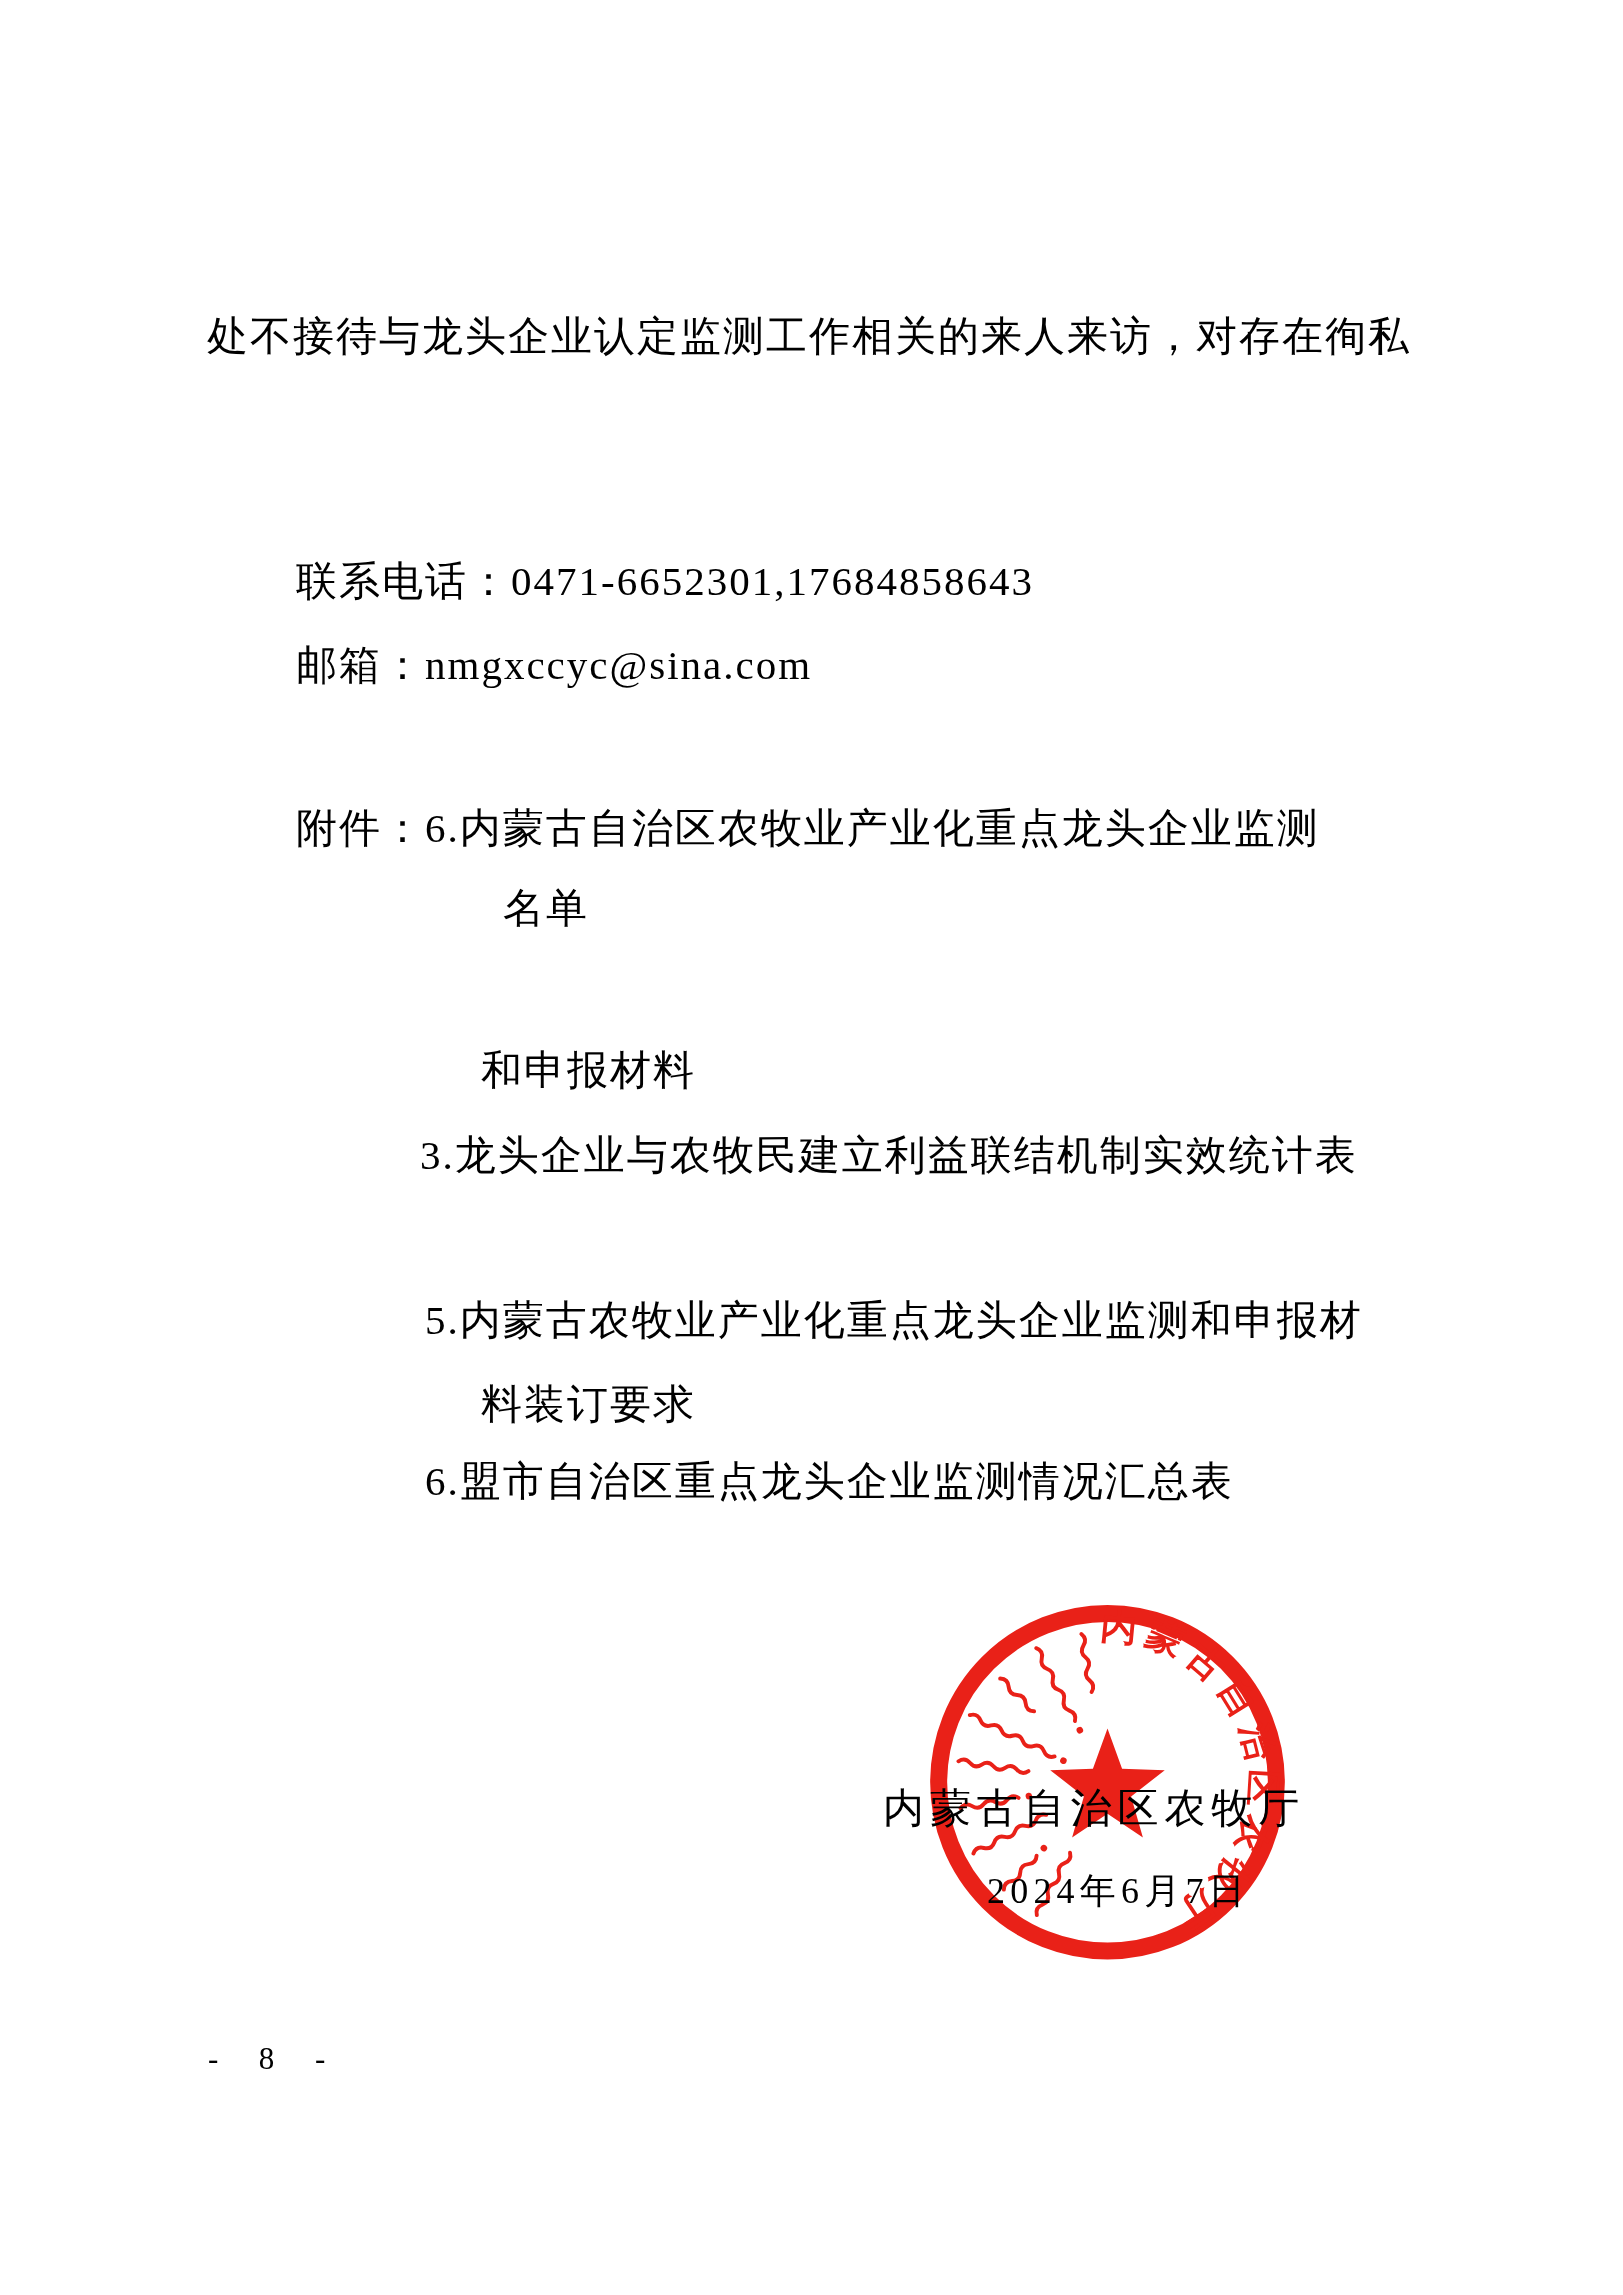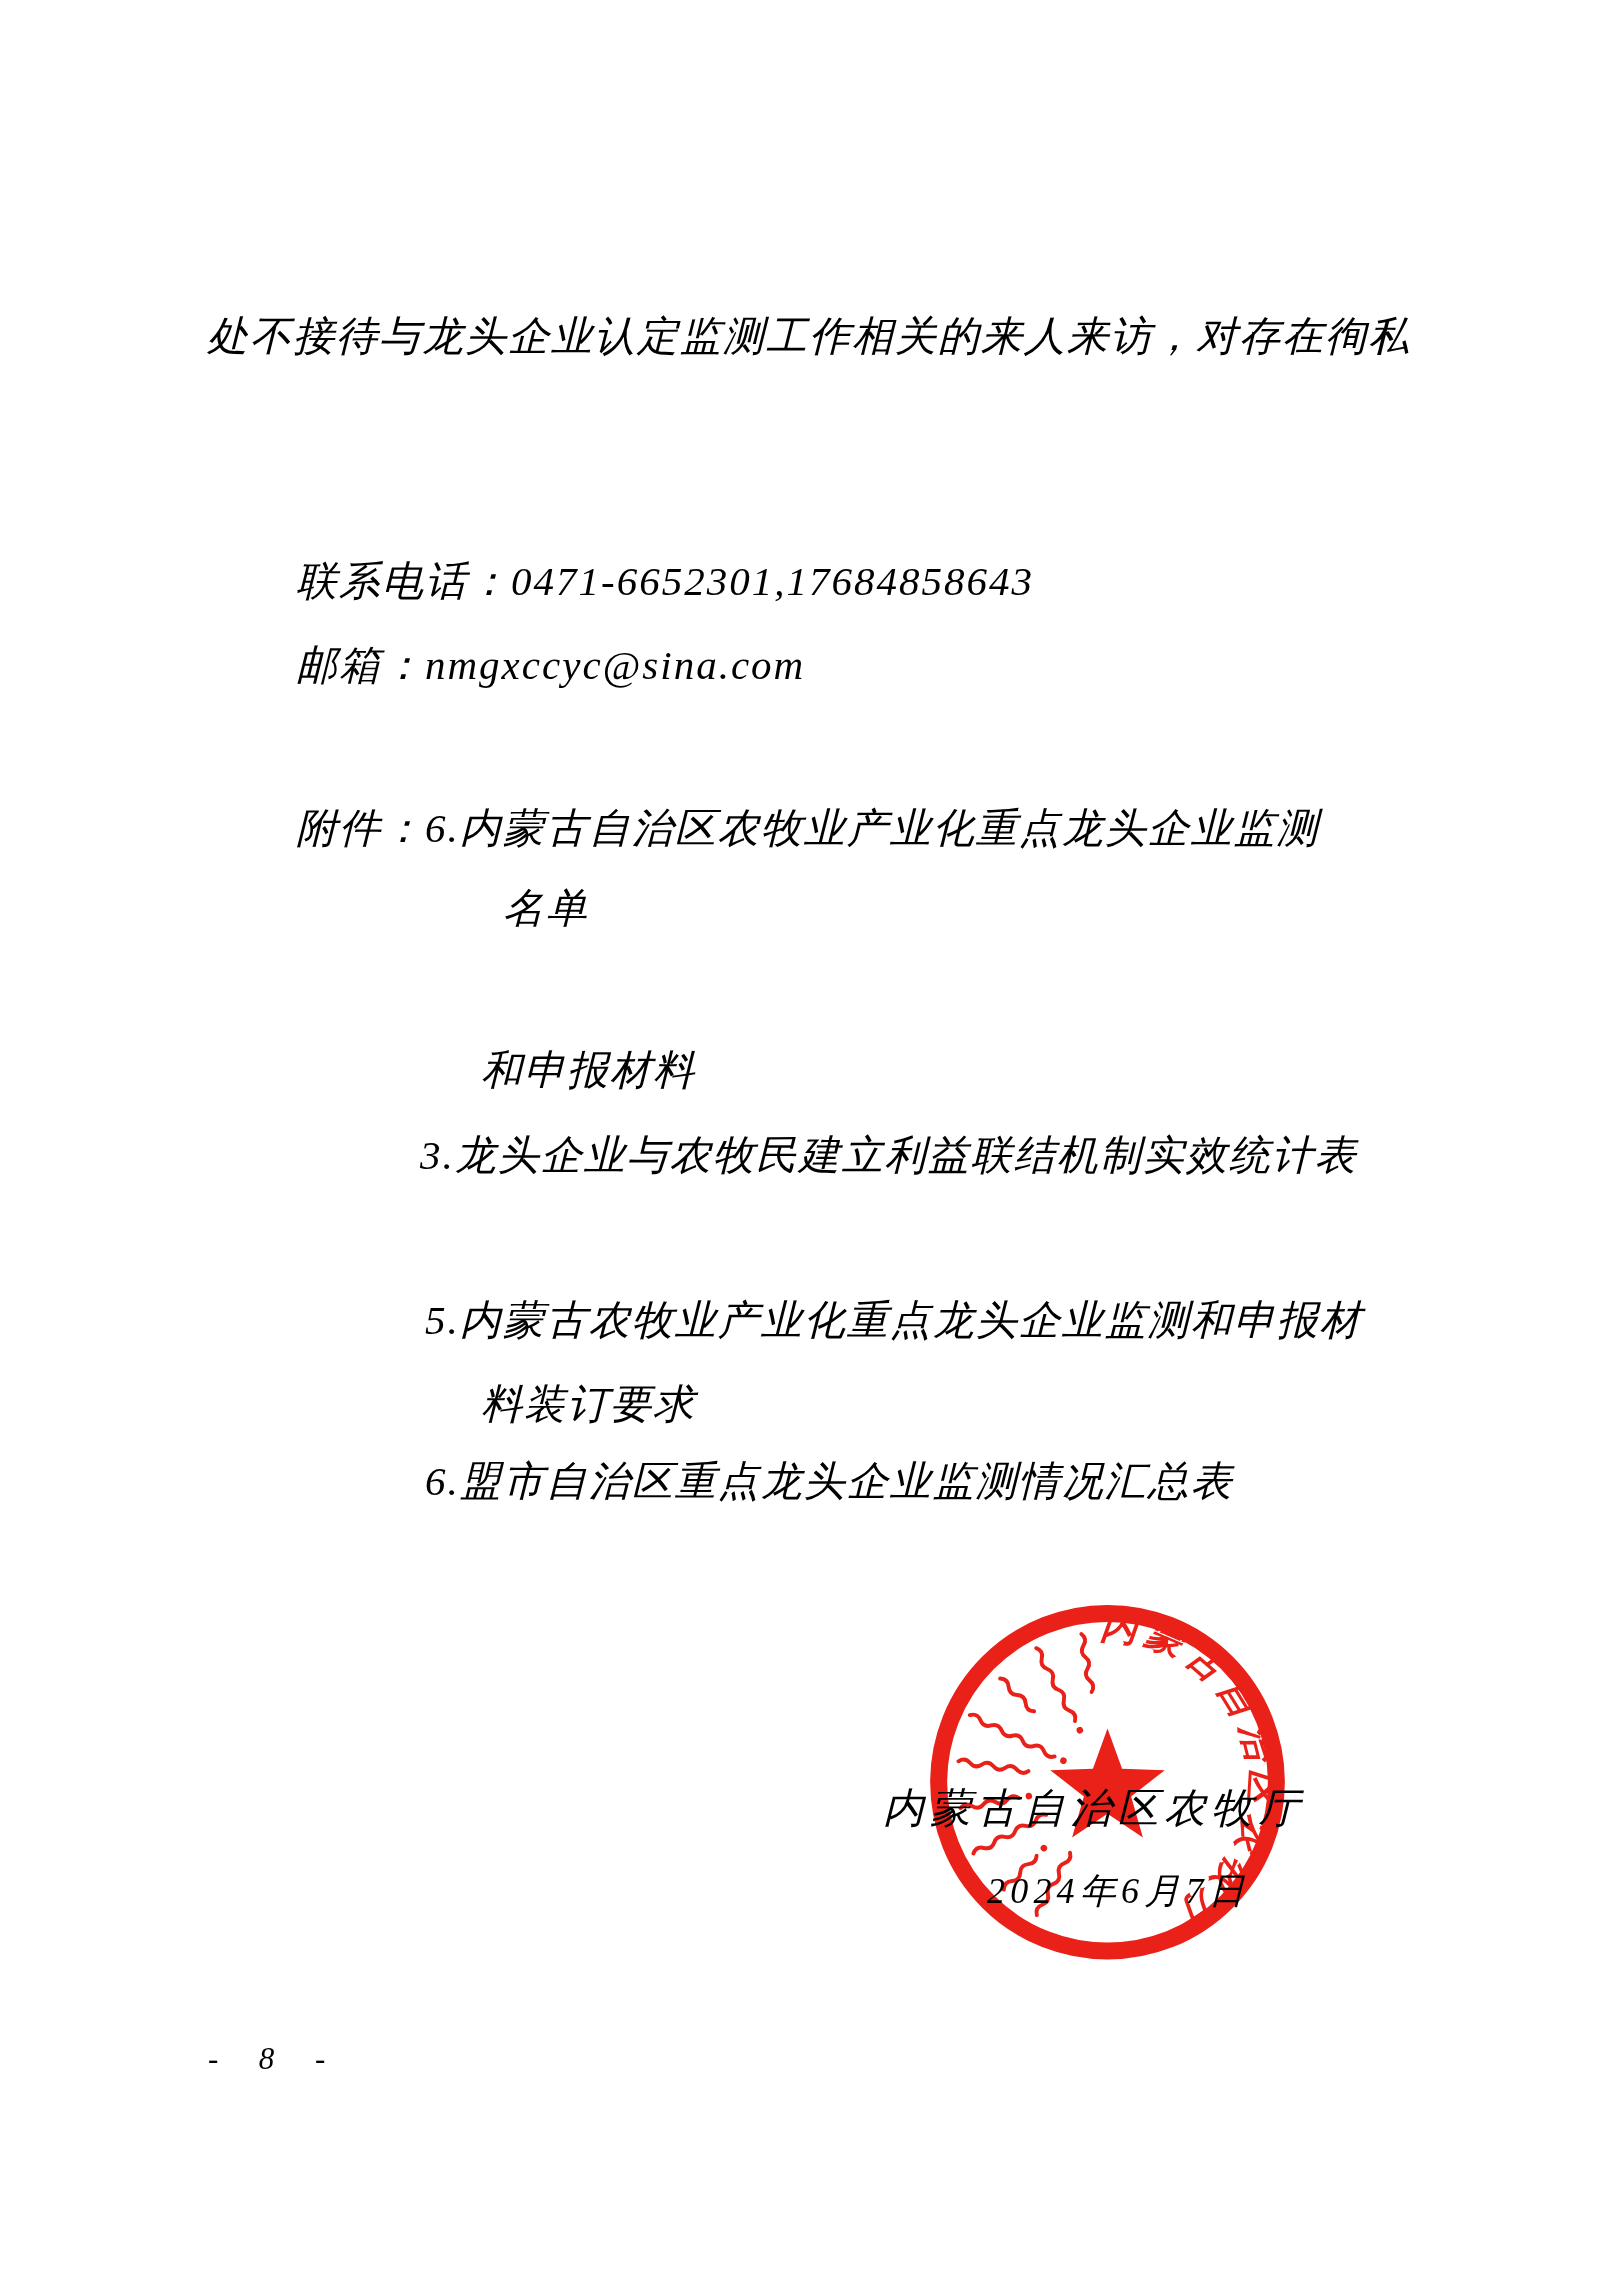--- a/index.html
+++ b/index.html
@@ -5,21 +5,20 @@
   :root { --seal-color:#e8160c; }
   html,body{margin:0;padding:0;background:#ffffff;}
   .page{
     position:relative;
     width:1623px;
     height:2295px;
     background:#ffffff;
     overflow:hidden;
     font-family:"Liberation Serif","DejaVu Serif",serif;
     color:#000000;
-    font-style:italic;
   }
   .line{
     position:absolute;
     white-space:nowrap;
     font-size:41px;
     line-height:1;
     letter-spacing:2px;
     z-index:2;
   }
   .sig{letter-spacing:5.9px;}

